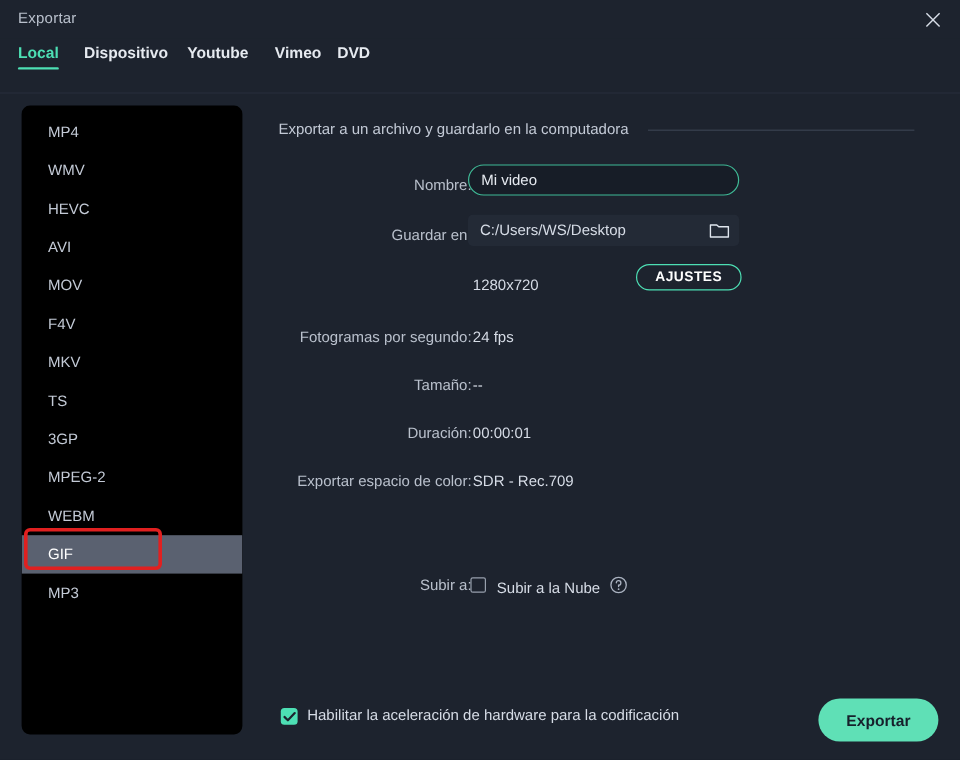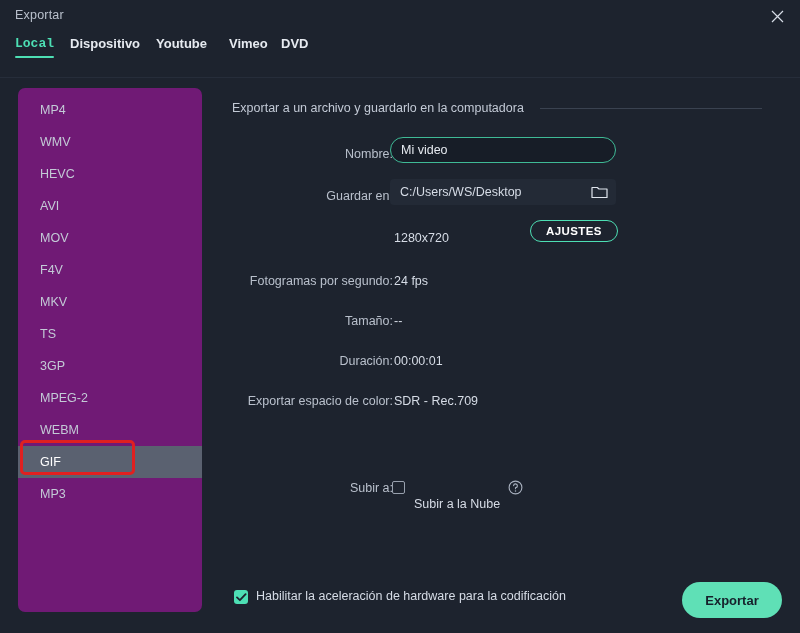--- a/index.html
+++ b/index.html
@@ -40,21 +40,21 @@
     height:2px; background:#4ddfb4; border-radius:1px;
   }
   .sep-line {
     position:absolute; left:0; top:77px; width:800px; height:1px;
     background:#262d3a;
   }
 
   
   .sidebar {
     position:absolute; left:18px; top:88px; width:184px; height:524px;
-    background:#701a75; border-radius:7px; overflow:hidden;
+    background:#000000; border-radius:7px; overflow:hidden;
   }
   .fmt {
     position:relative; height:32px; line-height:32px;
     font-size:12.5px; color:#c3cad6; padding-left:22px; cursor:pointer;
   }
   .fmt.selected { background:#5a6170; color:#ffffff; }
 
   .redbox {
     position:absolute; left:20px; top:440px;
     width:115px; height:35px;
@@ -115,21 +115,21 @@
   .subir-row .lbl {
     position:absolute; right:390px; top:0; width:300px; text-align:right;
     font-size:12.5px; color:#b9c0cc; line-height:24px; white-space:nowrap;
   }
   .chk-empty {
     position:absolute; left:174px; top:5px; width:13px; height:13px;
     border:1.5px solid #98a0ad; border-radius:2px; background:transparent;
     cursor:pointer;
   }
   .subir-row .chk-lbl {
-    position:absolute; left:196px; top:16px; line-height:24px;
+    position:absolute; left:196px; top:2px; line-height:24px;
     font-size:12.5px; color:#d6dce6; white-space:nowrap; cursor:pointer;
   }
   .help-ico { position:absolute; left:290px; top:4px; cursor:pointer; }
 
   
   .bottom { position:absolute; left:0; bottom:0; width:800px; height:65px; }
   .hw-chk {
     position:absolute; left:234px; top:22px; width:14px; height:14px;
     background:#4ddfb4; border-radius:3px; cursor:pointer;
   }
@@ -154,21 +154,21 @@
   <div class="titlebar">
     <div class="title">Exportar</div>
     <div class="close-btn">
       <svg width="13" height="13" viewBox="0 0 13 13">
         <path d="M1 1 L12 12 M12 1 L1 12" stroke="#d6dce6" stroke-width="1.2" fill="none"></path>
       </svg>
     </div>
   </div>
 
   <div class="tabbar">
-    <div class="tab active" style="left:15px;font-family:Liberation Mono, monospace;">Local</div>
+    <div class="tab active" style="left:15px;">Local</div>
     <div class="tab" style="left:70px;">Dispositivo</div>
     <div class="tab" style="left:156px;">Youtube</div>
     <div class="tab" style="left:229px;">Vimeo</div>
     <div class="tab" style="left:281px;">DVD</div>
   </div>
   <div class="sep-line"></div>
 
   <div class="sidebar">
     <div class="fmt" style="margin-top:6px;">MP4</div>
     <div class="fmt">WMV</div>

